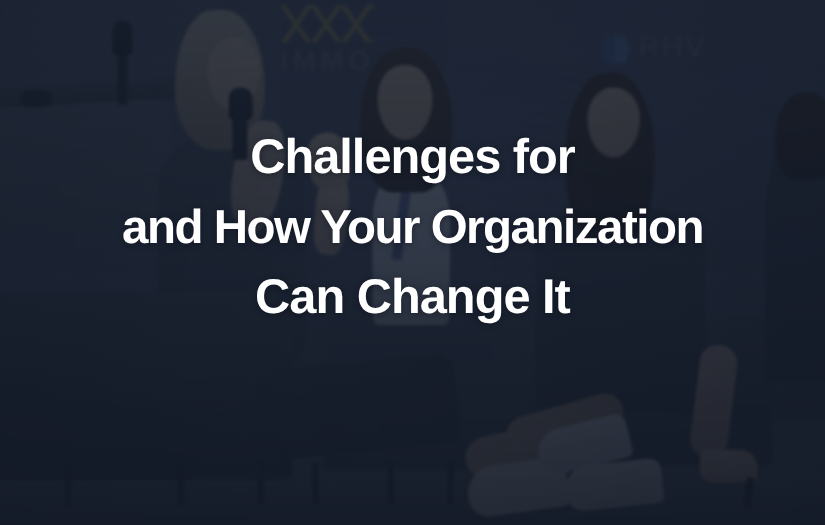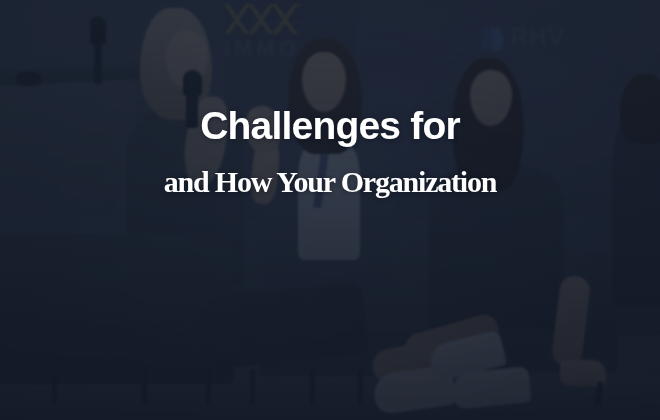--- a/index.html
+++ b/index.html
@@ -337,21 +337,21 @@
     color: #ffffff;
     font-family: "Liberation Sans", sans-serif;
     font-weight: 700;
     font-size: 39px;
     line-height: 56px;
     letter-spacing: -0.8px;
     white-space: nowrap;
     text-shadow: 0 1px 5px rgba(8,12,20,.45);
   }
   .title-line.accent { color: #1ba0e1; }
-  .title-line.wide { font-size: 30px; letter-spacing: -1.2px; font-family: Liberation Serif, serif; }
+  .title-line.wide { font-size: 38px; letter-spacing: -1.2px; }
 </style>
 </head>
 <body>
 
 <div id="stage">
 
   <div class="photo">
     <div class="photo-base"></div>
 
     <div class="wall-left"></div>
@@ -420,15 +420,16 @@
 
     <div class="photo-blur"></div>
   </div>
 
   <div class="overlay"></div>
   <div class="overlay-vignette"></div>
 
   <div class="title-wrap">
     <span class="title-line">Challenges for</span>
     <span class="title-line wide">and How Your Organization</span>
+    <span class="title-line">Can Change It</span>
   </div>
 
 </div>
 
 </body></html>

